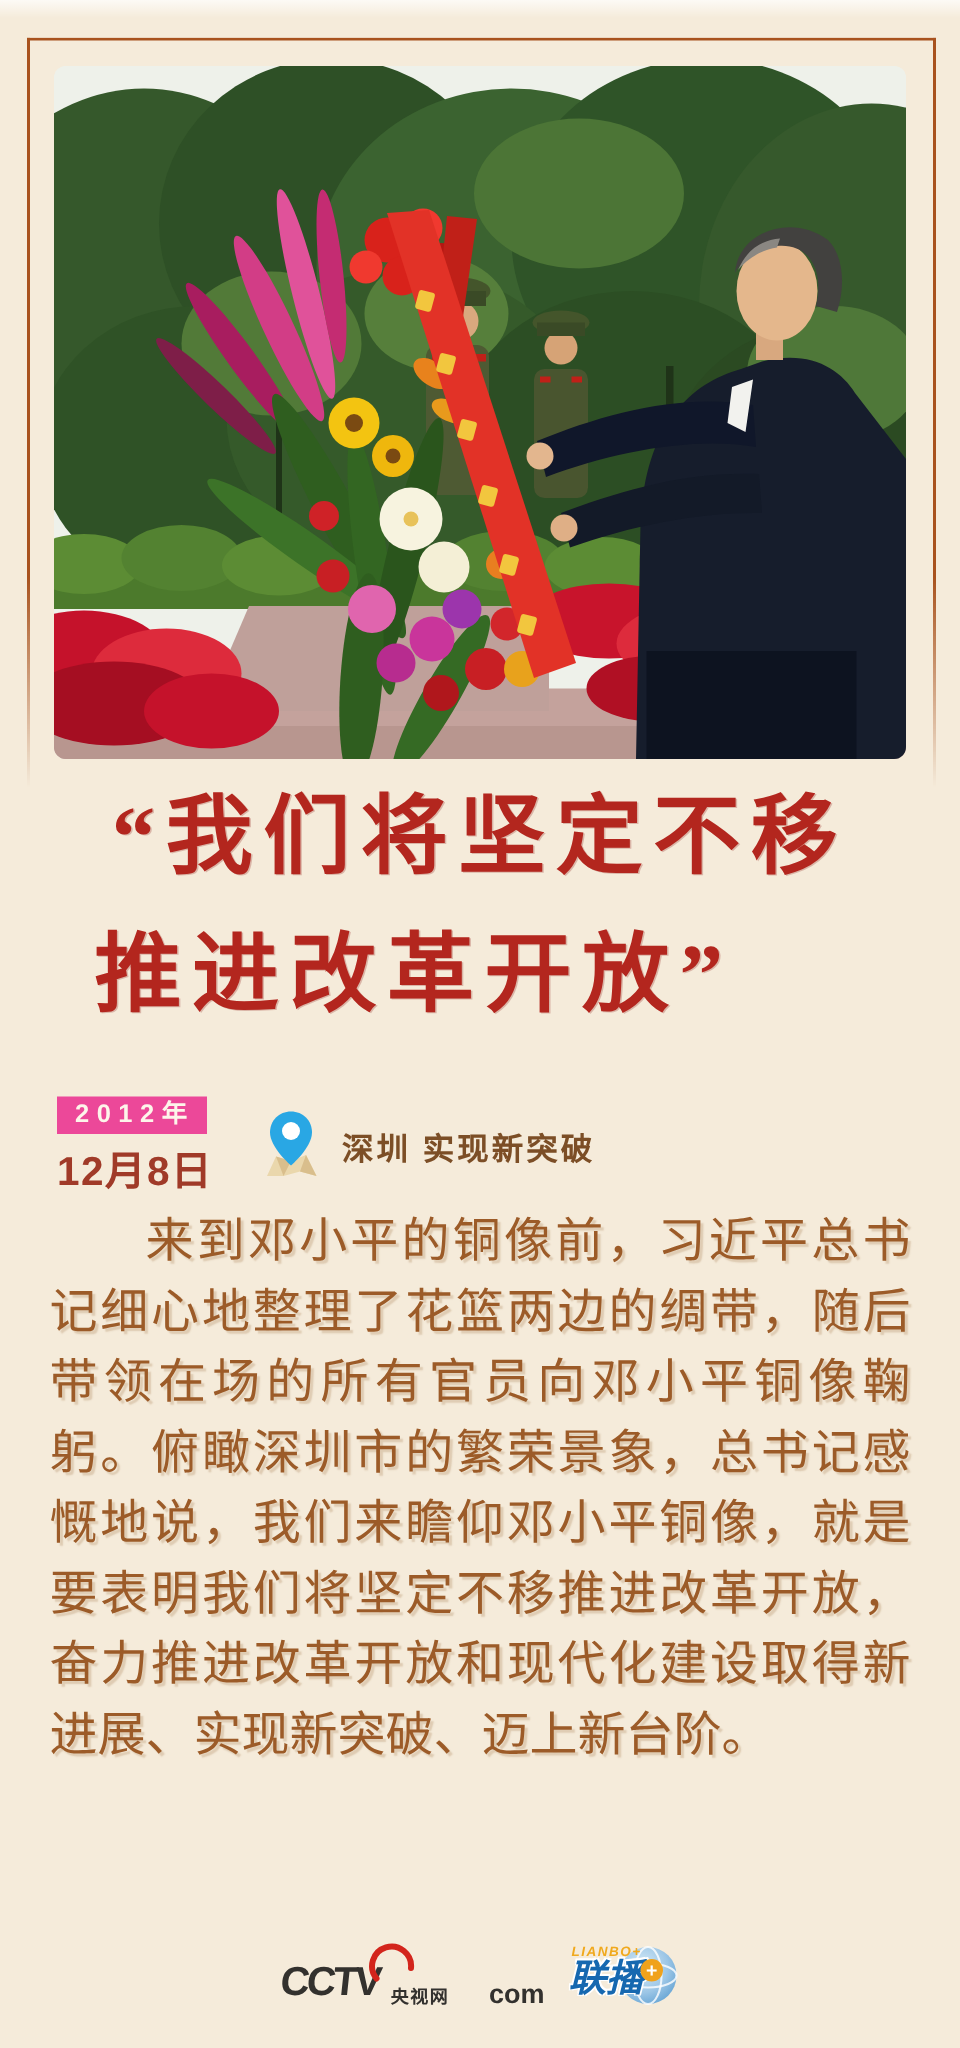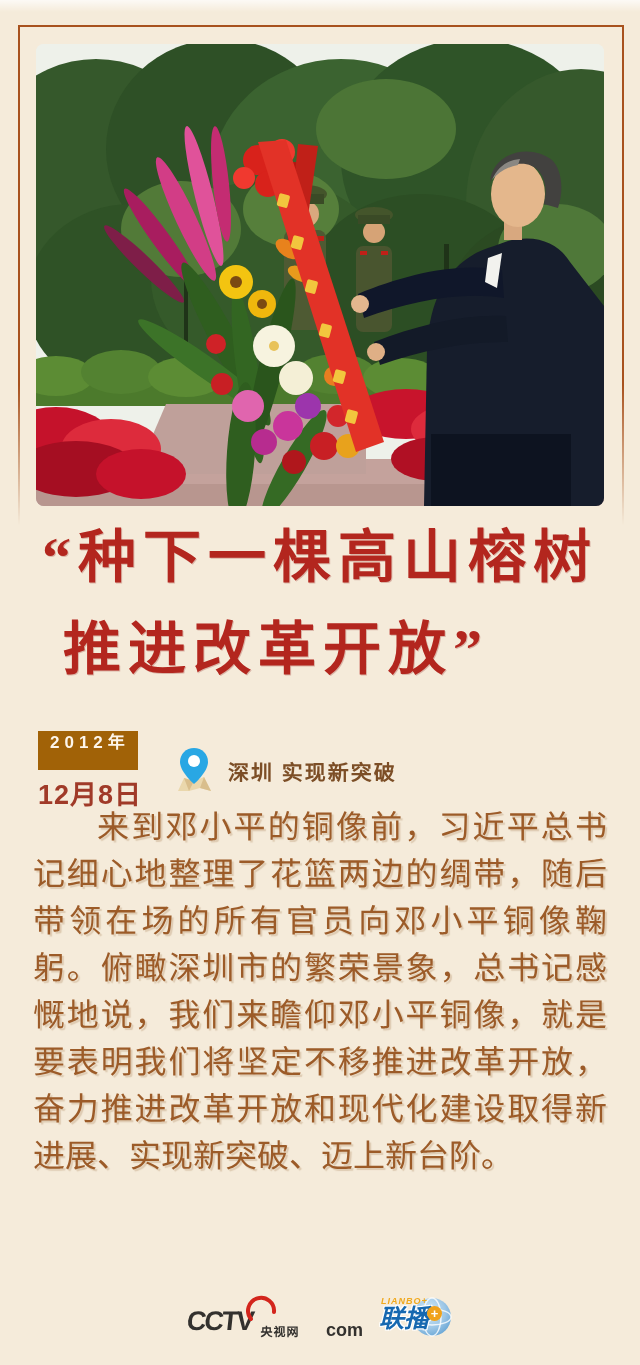--- a/index.html
+++ b/index.html
@@ -43,23 +43,23 @@
   }
   .quote-line-2{transform:translateX(-44px);}
 
   .meta-row{
     position:absolute;left:38px;top:731px;width:564px;
     display:flex;align-items:center;
   }
   .date-block{width:128px;flex:0 0 auto;}
   .year-badge{
     display:inline-block;
-    background:#a16207;color:#fdf5ea;
+    background:#ec4899;color:#fdf5ea;
     font-weight:bold;font-size:17px;letter-spacing:5px;
-    padding:3px 8px 17px 12px;line-height:1.1;
+    padding:3px 8px 3px 12px;line-height:1.1;
   }
   .date-text{
     margin-top:3px;
     color:#a03a28;font-weight:bold;font-size:27px;letter-spacing:1px;
   }
   .pin-wrap{flex:0 0 auto;margin:0 14px 0 8px;}
   .location-text{
     color:#7c4e26;font-weight:bold;font-size:21px;letter-spacing:2px;
   }
 
@@ -266,21 +266,21 @@
         <rect x="468" y="176" width="18" height="20" fill="#d8a87f"></rect>
         <ellipse cx="482" cy="150" rx="27" ry="33" fill="#e4b78c"></ellipse>
         <path d="M454 138 C456 110 492 98 516 116 C526 126 528 146 522 164 L508 160 C514 134 502 118 482 120 C468 121 458 130 454 138 Z" fill="#42413f"></path>
         <path d="M456 136 C462 122 472 116 484 115 L482 121 C470 123 462 129 456 136 Z" fill="#8a8782"></path>
         <rect x="395" y="390" width="140" height="72" fill="#0d1320"></rect>
       </g>
     </svg>
   </div>
 
   <div class="quote">
-    <div class="quote-line quote-line-1">“种下一棵高山榕树</div>
+    <div class="quote-line quote-line-1">“我们将坚定不移</div>
     <div class="quote-line quote-line-2">推进改革开放”</div>
   </div>
 
   <div class="meta-row">
     <div class="date-block">
       <div class="year-badge">2012年</div>
       <div class="date-text">12月8日</div>
     </div>
     <div class="pin-wrap">
       <svg width="40" height="46" viewBox="0 0 40 46">

